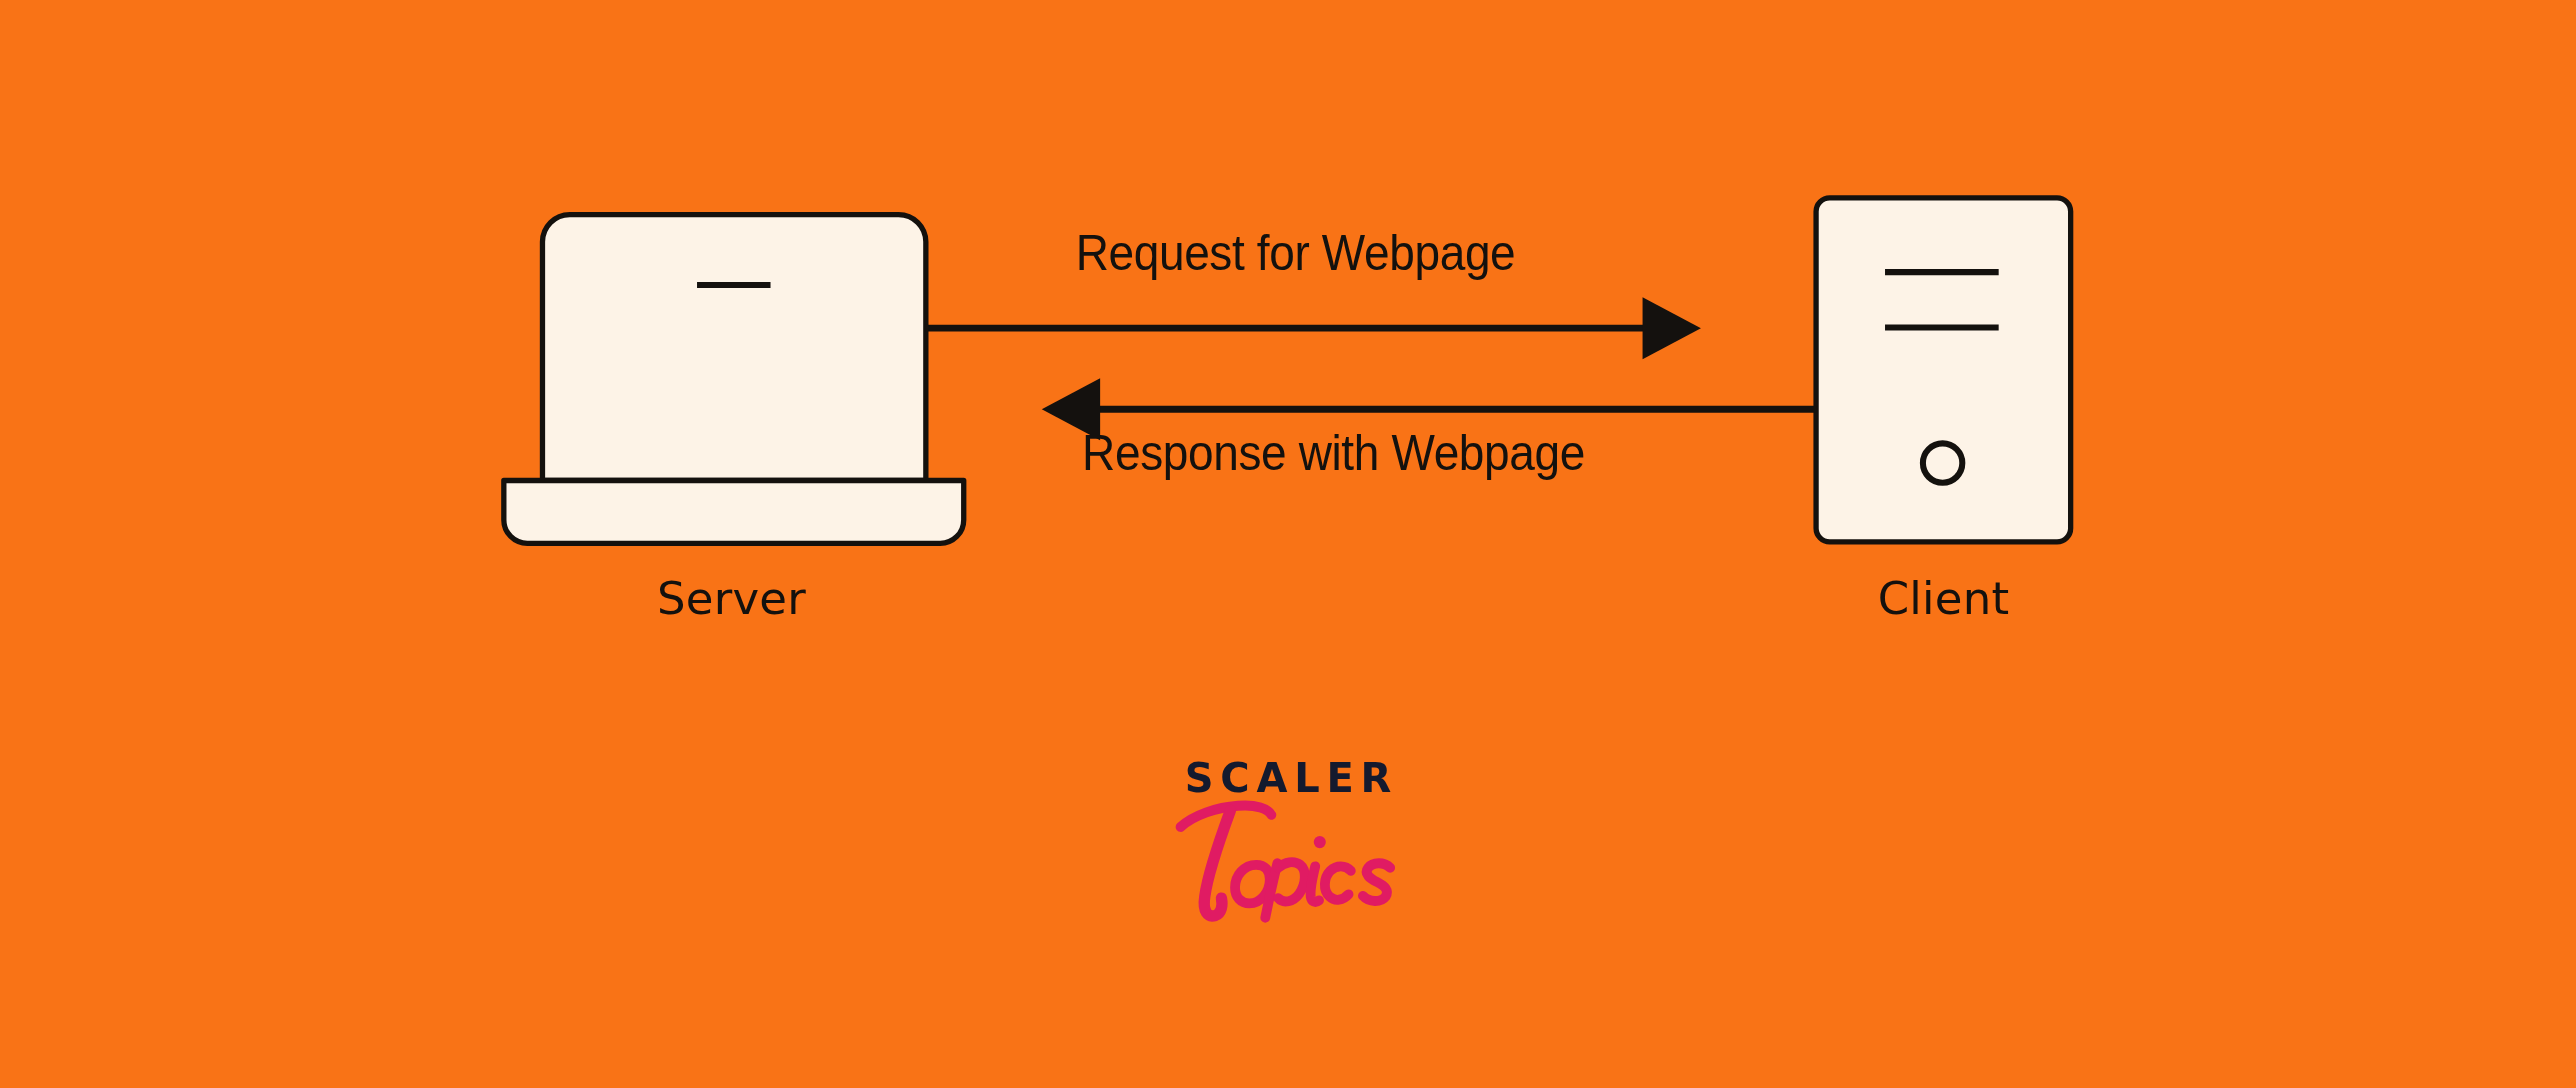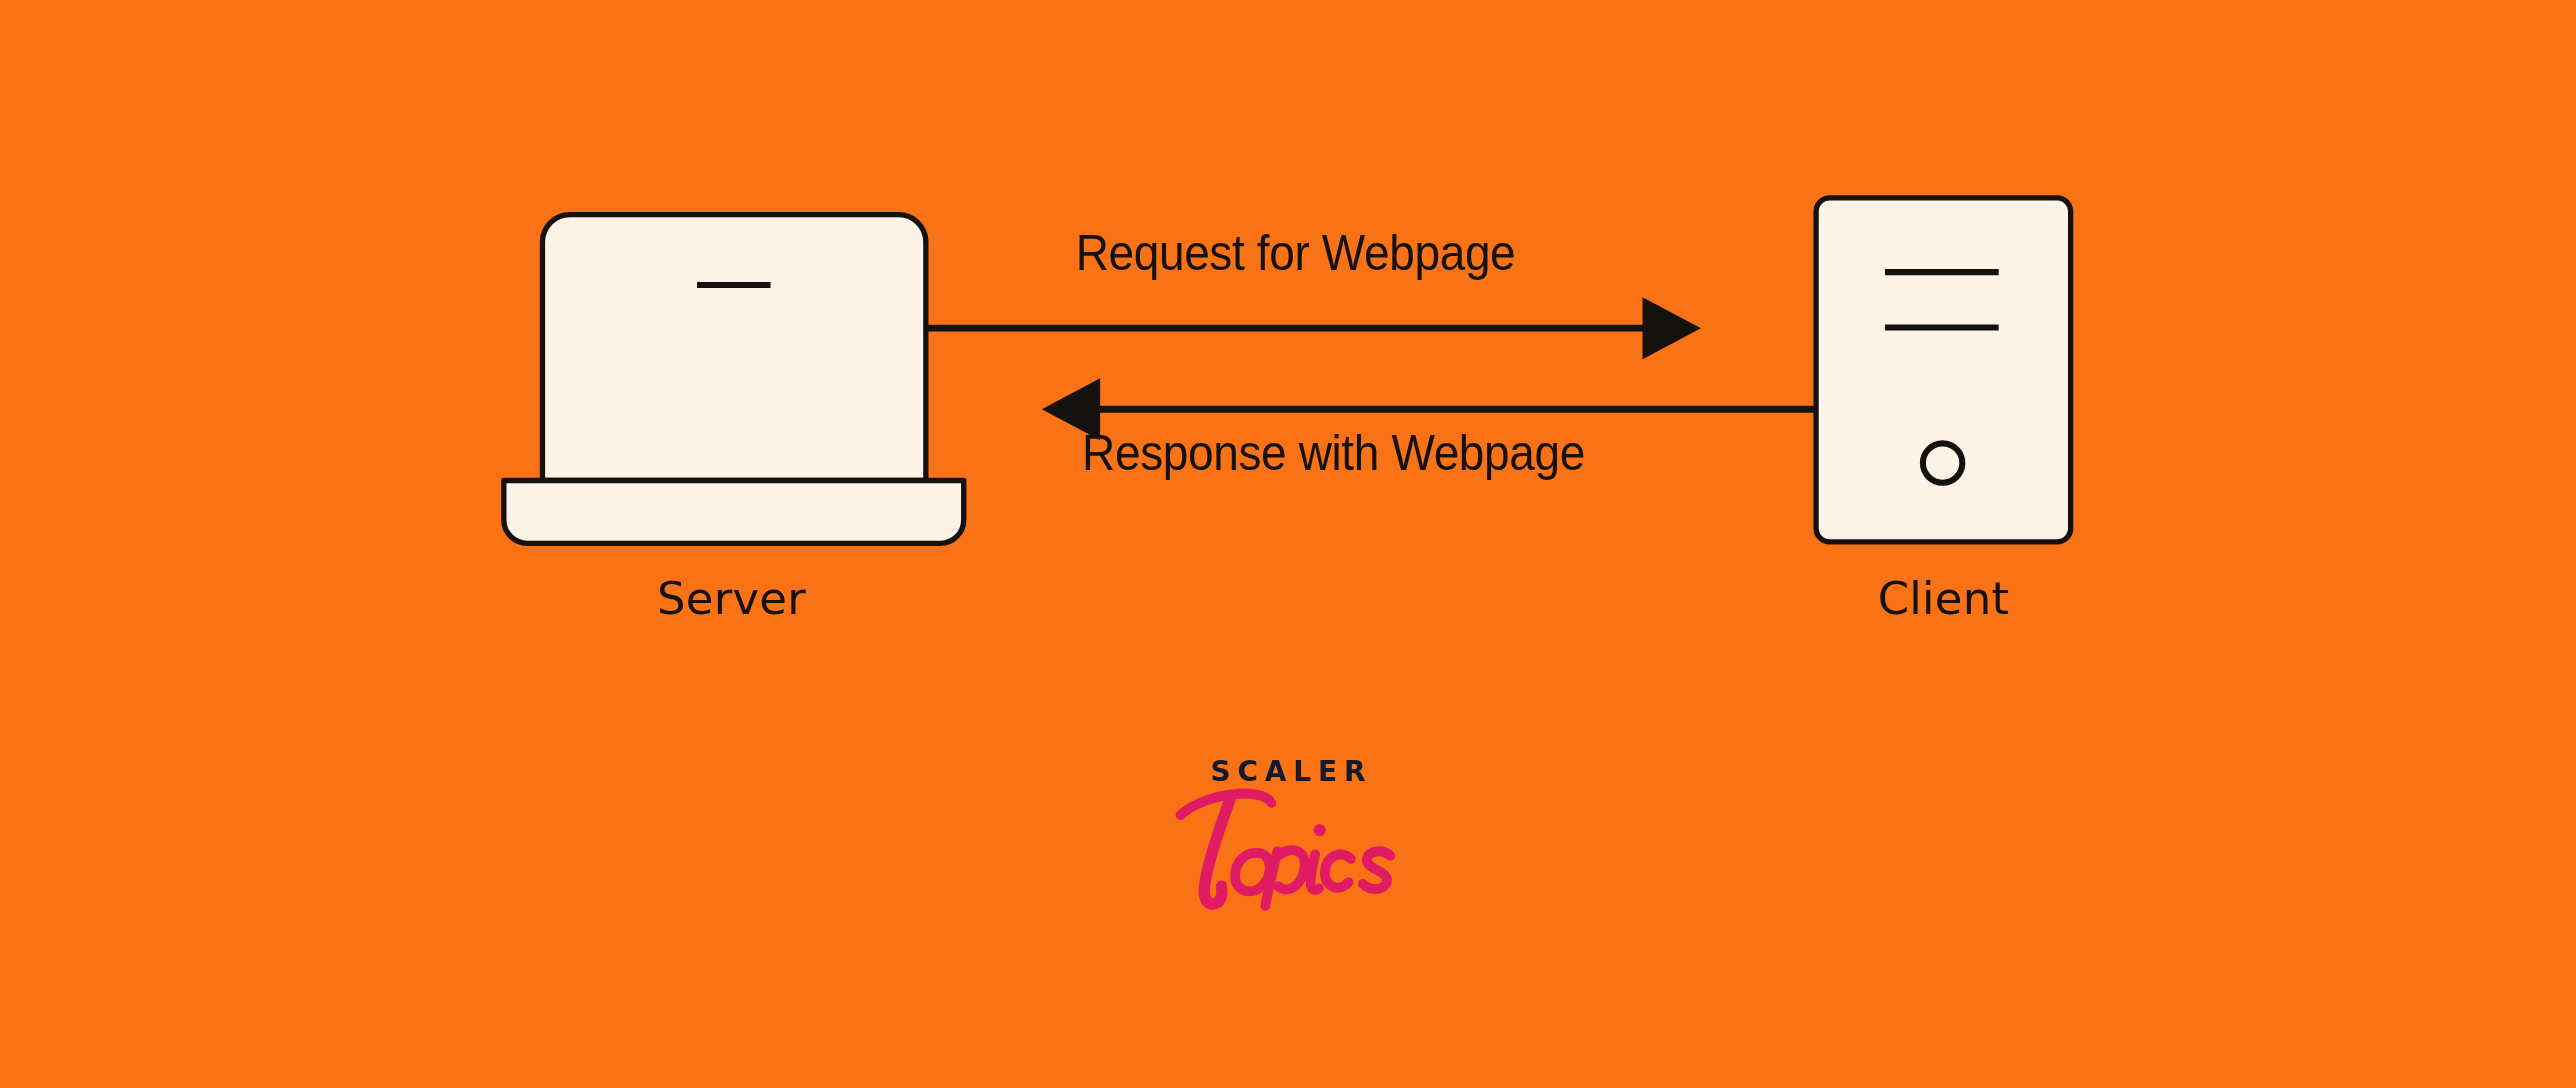--- a/index.html
+++ b/index.html
@@ -57,21 +57,21 @@
     position: absolute;
     left: 1159px;
     top: 758px;
     width: 258px;
     height: 197px;
     text-align: center;
   }
   #logo-wordmark {
     font-family: "DejaVu Sans", sans-serif;
     font-weight: bold;
-    font-size: 28px;
+    font-size: 40px;
     letter-spacing: 6.8px;
     color: #141A2E;
     line-height: 1;
     padding-left: 6.8px;
   }
   #logo-script-wrap {
     position: relative;
     height: 129px;
     margin-top: -3px;
   }

